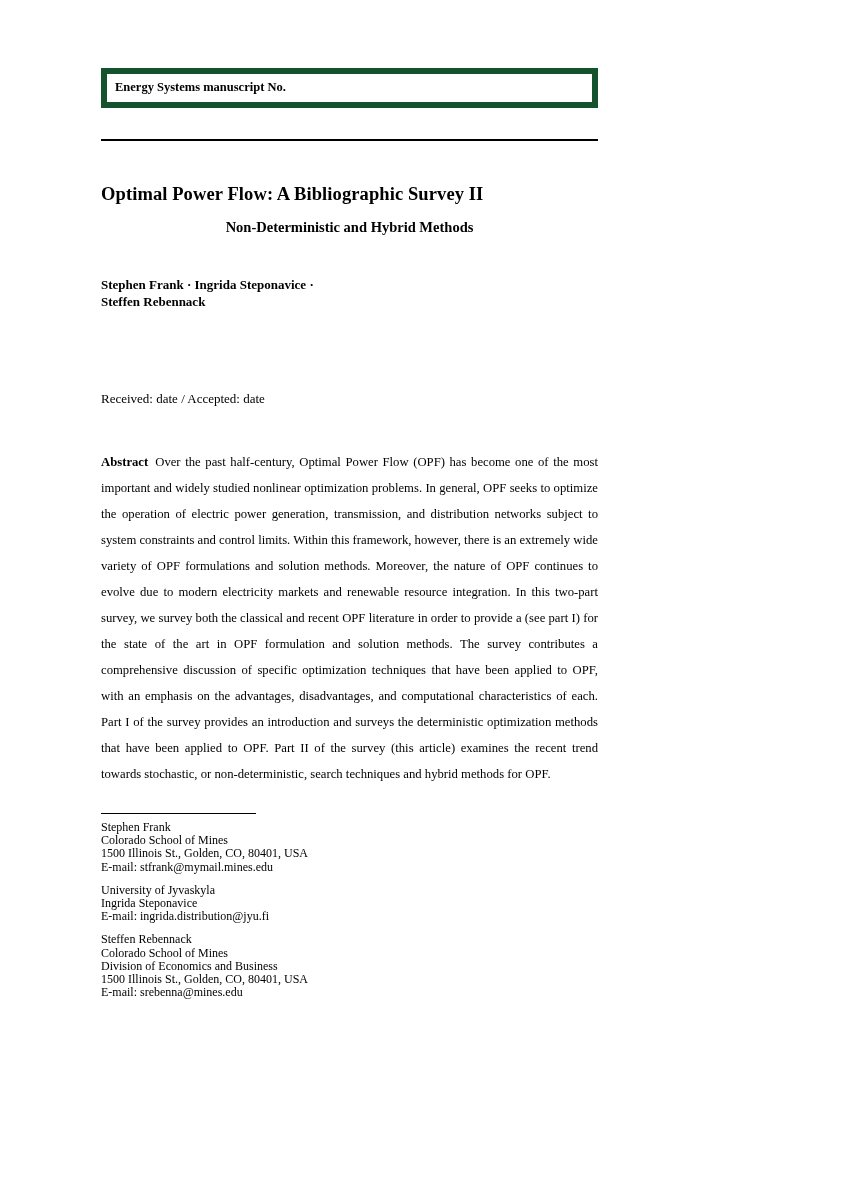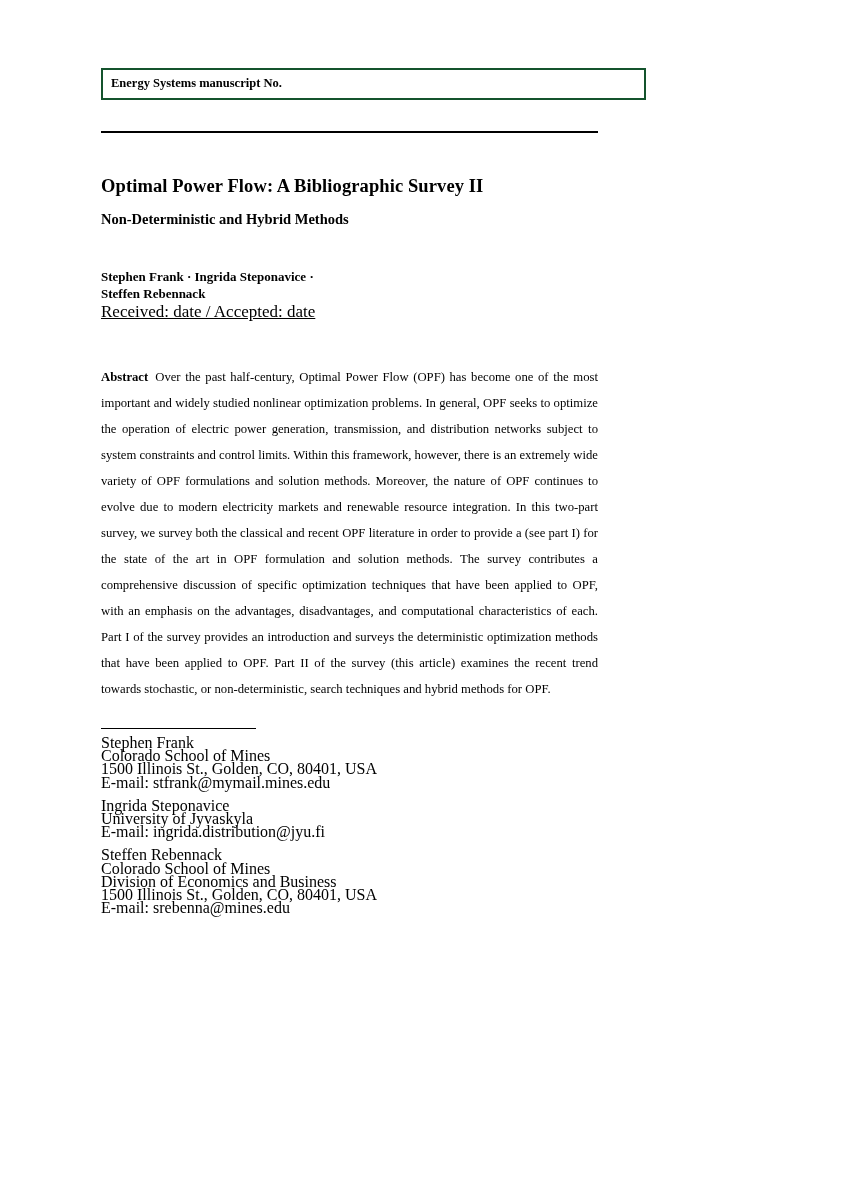--- a/index.html
+++ b/index.html
@@ -21,24 +21,24 @@
   }
   .content {
     position: absolute;
     left: 101px;
     top: 68px;
     width: 497px;
   }
 
   
   .journal-box {
-    border: 2px solid #14532d;
+    border: 6px solid #14532d;
     padding: 6px 8px 7px 8px;
     box-sizing: border-box;
-    width: 545px;
+    width: 497px;
   }
   .journal-line1 {
     font-weight: bold;
     font-size: 12.5px;
     line-height: 15px;
   }
   .journal-line2 {
     font-size: 12.5px;
     line-height: 15px;
   }
@@ -54,33 +54,34 @@
     font-weight: bold;
     margin-top: 42px;
     line-height: 22px;
     letter-spacing: 0.1px;
   }
   .subtitle {
     font-size: 14.5px;
     font-weight: bold;
     margin-top: 13px;
     line-height: 18px;
+    text-align: center;
   }
 
   .authors {
     font-size: 13px;
     font-weight: bold;
     margin-top: 40px;
     line-height: 17px;
     width: 300px;
   }
 
   .received {
-    font-size: 17px;
-    text-decoration: underline;
+    font-size: 13px;
+    margin-top: 81px;
   }
 
   .abstract {
     font-size: 12.7px;
     line-height: 26px;
     margin-top: 42px;
     text-align: justify;
     width: 497px;
   }
   .abstract b {
@@ -92,21 +93,21 @@
   }
 
   .footnote-rule {
     border-bottom: 1px solid #000;
     width: 155px;
     margin-top: 26px;
   }
 
   .footnotes {
     margin-top: 7px;
-    font-size: 16px;
+    font-size: 12px;
     line-height: 13.2px;
   }
   .fn-block {
     margin-bottom: 10px;
   }
   .fn-block div {
     white-space: nowrap;
   }
 </style>
 </head>
@@ -136,22 +137,22 @@
     <div class="footnote-rule"></div>
 
     <div class="footnotes">
       <div class="fn-block">
         <div>Stephen Frank</div>
         <div>Colorado School of Mines</div>
         <div>1500 Illinois St., Golden, CO, 80401, USA</div>
         <div>E-mail: stfrank@mymail.mines.edu</div>
       </div>
       <div class="fn-block">
+        <div>University of Jyvaskyla</div>
         <div>Ingrida Steponavice</div>
-        <div>University of Jyvaskyla</div>
         <div>E-mail: ingrida.distribution@jyu.fi</div>
       </div>
       <div class="fn-block">
         <div>Steffen Rebennack</div>
         <div>Colorado School of Mines</div>
         <div>Division of Economics and Business</div>
         <div>1500 Illinois St., Golden, CO, 80401, USA</div>
         <div>E-mail: srebenna@mines.edu</div>
       </div>
     </div>

